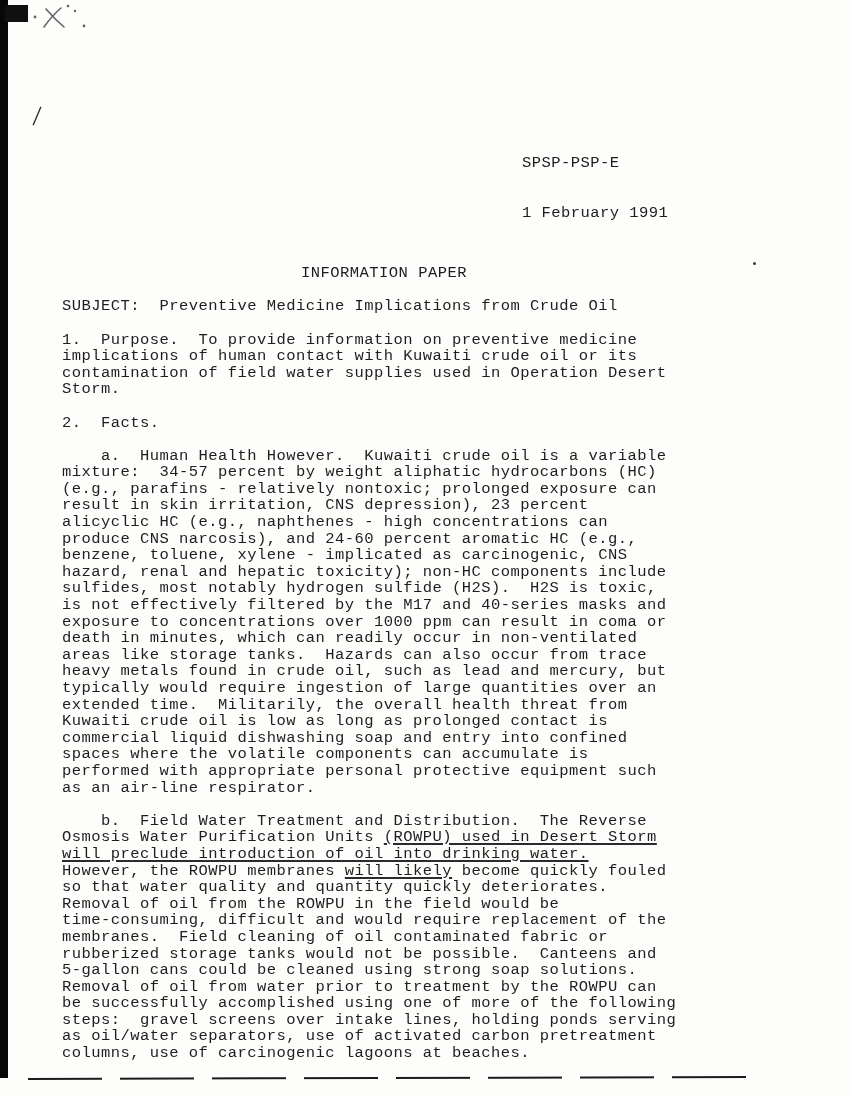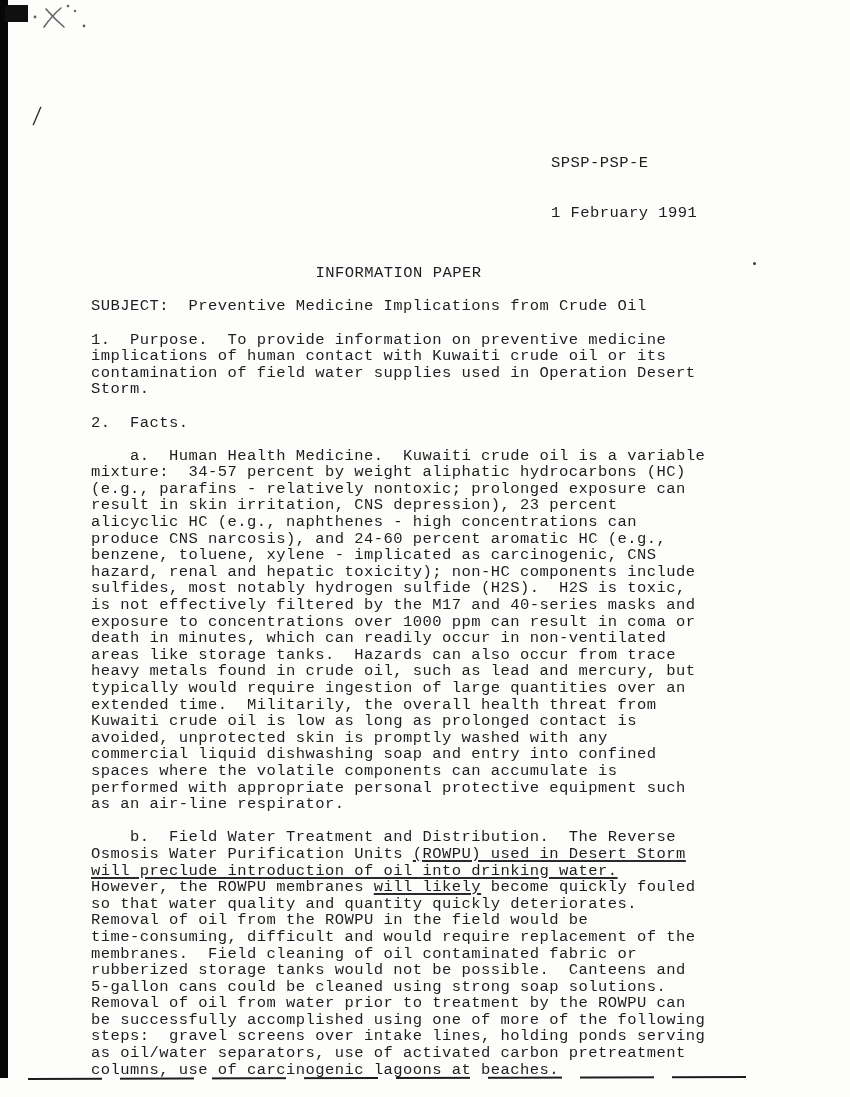--- a/index.html
+++ b/index.html
@@ -61,21 +61,21 @@
     background: repeating-linear-gradient(90deg,
       #1c1c1c 0px, #1c1c1c 74px,
       rgba(0,0,0,0) 74px, rgba(0,0,0,0) 92px);
     transform: rotate(-0.15deg);
   }
   
   .content {
     position: absolute;
     left: 0; top: 0;
     width: 850px;
-    padding: 122px 100px 0 91px;
+    padding: 122px 100px 0 62px;
     box-sizing: border-box;
   }
   .header-block {
     margin-left: 460px;
     white-space: pre;
   }
   .doc-title {
     margin-top: 10px;
     text-align: center;
     position: relative;
@@ -133,38 +133,37 @@
         <div class="para">
           <div class="line">1.  Purpose.  To provide information on preventive medicine</div>
           <div class="line">implications of human contact with Kuwaiti crude oil or its</div>
           <div class="line">contamination of field water supplies used in Operation Desert</div>
           <div class="line">Storm.</div>
         </div>
         <div class="para">
           <div class="line">2.  Facts.</div>
         </div>
         <div class="para">
-          <div class="line">    a.  Human Health Medicine.  Kuwaiti crude oil is a variable</div>
+          <div class="line">    a.  Human Health However.  Kuwaiti crude oil is a variable</div>
           <div class="line">mixture:  34-57 percent by weight aliphatic hydrocarbons (HC)</div>
           <div class="line">(e.g., parafins - relatively nontoxic; prolonged exposure can</div>
           <div class="line">result in skin irritation, CNS depression), 23 percent</div>
           <div class="line">alicyclic HC (e.g., naphthenes - high concentrations can</div>
           <div class="line">produce CNS narcosis), and 24-60 percent aromatic HC (e.g.,</div>
           <div class="line">benzene, toluene, xylene - implicated as carcinogenic, CNS</div>
           <div class="line">hazard, renal and hepatic toxicity); non-HC components include</div>
           <div class="line">sulfides, most notably hydrogen sulfide (H2S).  H2S is toxic,</div>
           <div class="line">is not effectively filtered by the M17 and 40-series masks and</div>
           <div class="line">exposure to concentrations over 1000 ppm can result in coma or</div>
           <div class="line">death in minutes, which can readily occur in non-ventilated</div>
           <div class="line">areas like storage tanks.  Hazards can also occur from trace</div>
           <div class="line">heavy metals found in crude oil, such as lead and mercury, but</div>
           <div class="line">typically would require ingestion of large quantities over an</div>
           <div class="line">extended time.  Militarily, the overall health threat from</div>
           <div class="line">Kuwaiti crude oil is low as long as prolonged contact is</div>
-          <div class="line">avoided, unprotected skin is promptly washed with any</div>
           <div class="line">commercial liquid dishwashing soap and entry into confined</div>
           <div class="line">spaces where the volatile components can accumulate is</div>
           <div class="line">performed with appropriate personal protective equipment such</div>
           <div class="line">as an air-line respirator.</div>
         </div>
         <div class="para">
           <div class="line">    b.  Field Water Treatment and Distribution.  The Reverse</div>
           <div class="line"><span>Osmosis Water Purification Units </span><span class="underline">(ROWPU) used in Desert Storm</span></div>
           <div class="line"><span class="underline">will preclude introduction of oil into drinking water.</span></div>
           <div class="line"><span>However, the ROWPU membranes </span><span class="underline">will likely</span><span> become quickly fouled</span></div>

